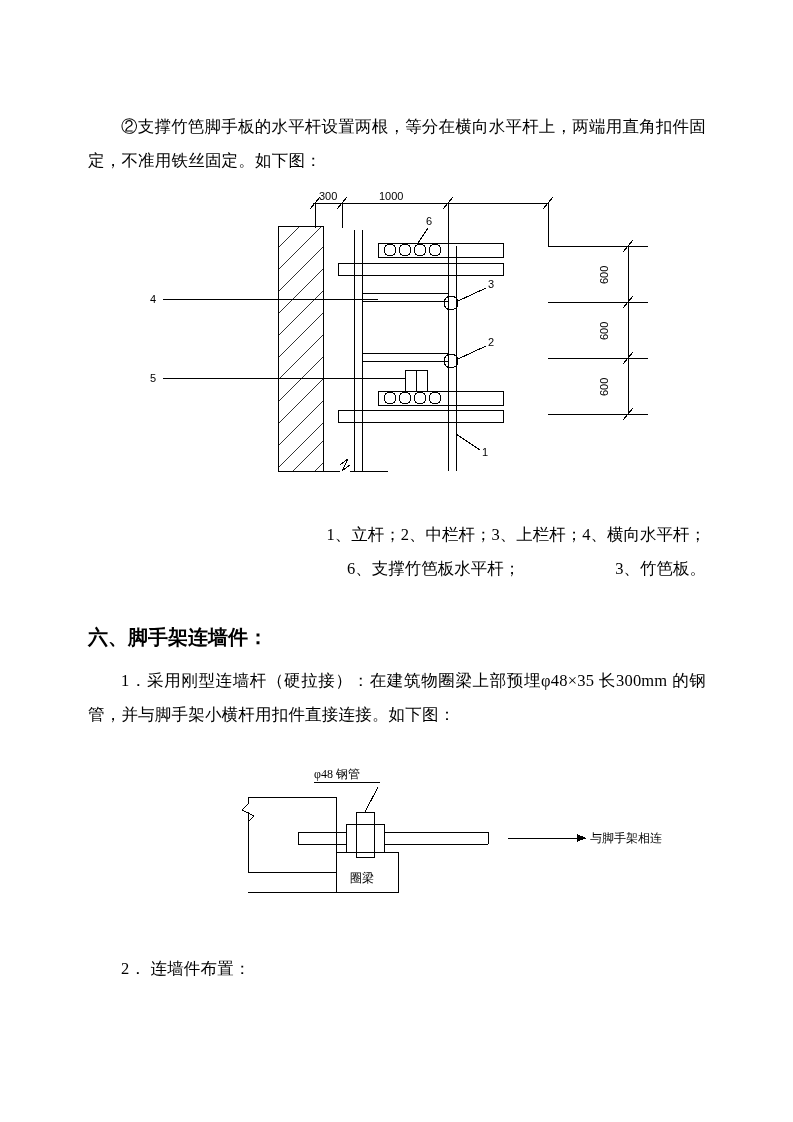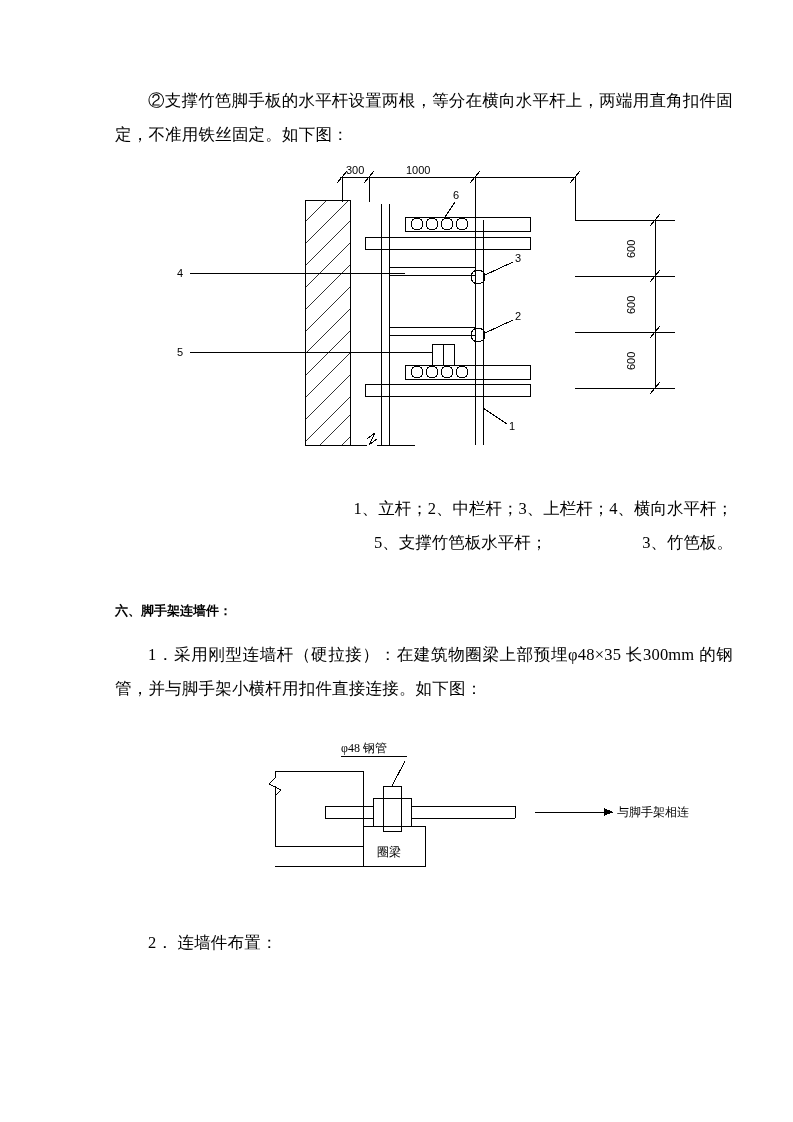--- a/index.html
+++ b/index.html
@@ -12,35 +12,34 @@
     width: 793px;
     height: 1122px;
     background: #ffffff;
     font-family: "Liberation Serif", "DejaVu Serif", serif;
     color: #000000;
     overflow: hidden;
   }
   .content {
     position: absolute;
     left: 88px;
-    top: 84px;
+    top: 110px;
     width: 618px;
-    margin-left: 27px;
   }
   p.body-text {
     margin: 0;
     font-size: 16.5px;
     line-height: 34px;
     text-align: justify;
     letter-spacing: 0.2px;
   }
   p.indent2 { text-indent: 33px; }
   .heading {
     margin: 0;
-    font-size: 13px;
+    font-size: 20px;
     font-weight: bold;
     line-height: 34px;
   }
   .gap-sm { height: 10px; }
   .gap-md { height: 20px; }
   .gap-lg { height: 34px; }
   .legend-line {
     margin: 0;
     font-size: 16.5px;
     line-height: 34px;
@@ -198,21 +197,21 @@
         <text class="figtext" x="400" y="158">2</text>
         <text class="figtext" x="62" y="115">4</text>
         <text class="figtext" x="62" y="194">5</text>
         <text class="figtext" x="394" y="268">1</text>
       </svg>
     </div>
 
     <div class="gap-md"></div>
 
     <p class="legend-line">1、立杆；2、中栏杆；3、上栏杆；4、横向水平杆；</p>
-    <p class="legend-line"><span>5、支撑竹笆板水平杆；</span><span class="sp"></span><span>3、竹笆板。</span></p>
+    <p class="legend-line"><span>6、支撑竹笆板水平杆；</span><span class="sp"></span><span>3、竹笆板。</span></p>
 
     <div class="gap-lg"></div>
 
     <h2 class="heading">六、脚手架连墙件：</h2>
 
     <div class="gap-sm"></div>
 
     <p class="body-text indent2">1．采用刚型连墙杆（硬拉接）：在建筑物圈梁上部预埋φ48×35 长300mm 的钢管，并与脚手架小横杆用扣件直接连接。如下图：</p>
 
     <div class="gap-md"></div>

